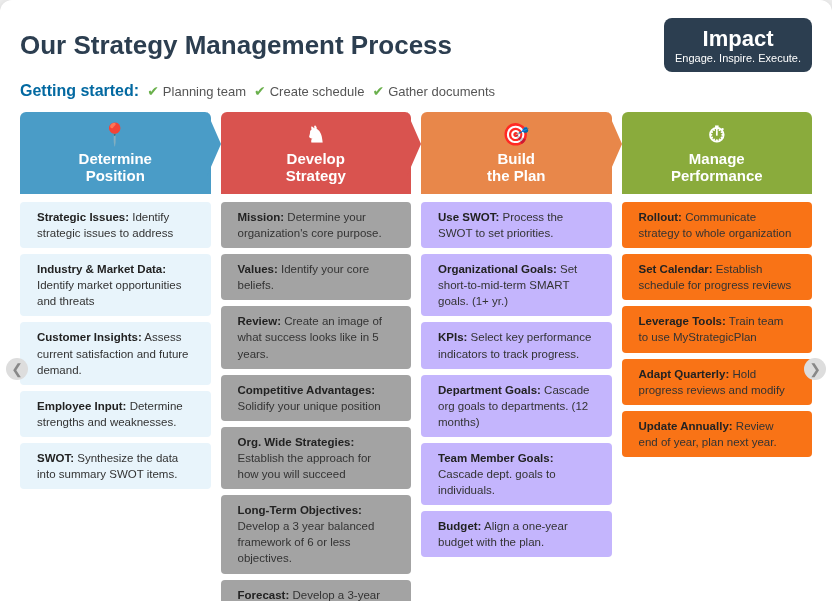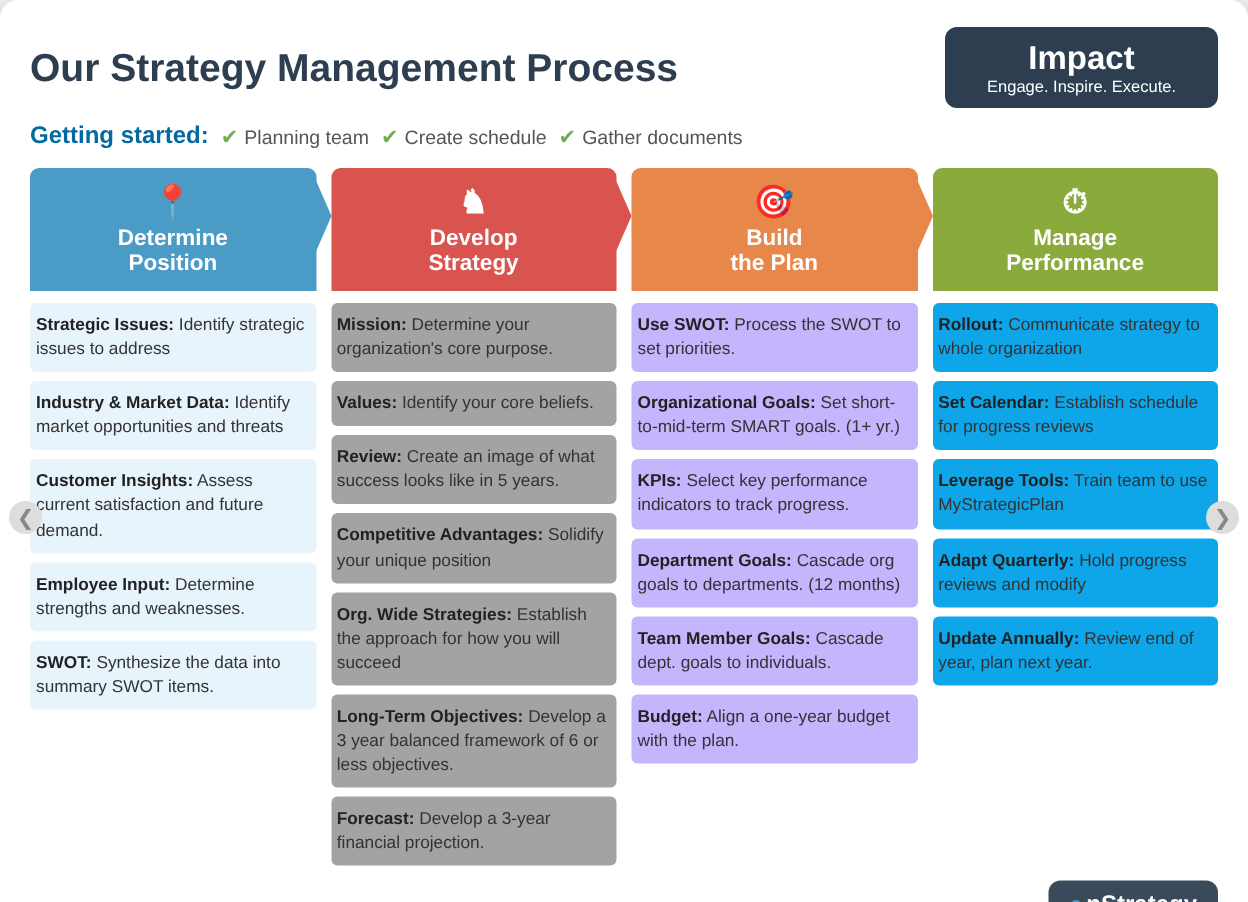--- a/index.html
+++ b/index.html
@@ -28,21 +28,21 @@
       gap: 37px;
     }
     .header-title {
       font-size: 26px;
       font-weight: bold;
       color: #2c3e50;
     }
     .impact-box {
       background: #2c3e50;
       color: white;
-      padding: 8px 28px;
+      padding: 8px 11px;
       border-radius: 8px;
       text-align: center;
     }
     .impact-box .impact-title {
       font-size: 22px;
       font-weight: bold;
     }
     .impact-box .impact-sub {
       font-size: 11px;
     }
@@ -123,37 +123,37 @@
     }
     
     .col-items {
       display: flex;
       flex-direction: column;
       gap: 6px;
     }
     .col-item {
       background: #f9f9f9;
       border-radius: 4px;
-      padding: 7px 4px;
+      padding: 7px 17px;
       font-size: 11.5px;
       color: #333;
       line-height: 1.4;
     }
     .col-item b {
       color: #222;
     }
     
     .col-wrap {
       display: flex;
       flex-direction: column;
     }
     .col-wrap:nth-child(1) .col-item { background: #e8f4fb; }
     .col-wrap:nth-child(2) .col-item { background: #a3a3a3; }
     .col-wrap:nth-child(3) .col-item { background: #c4b5fd; }
-    .col-wrap:nth-child(4) .col-item { background: #0ea5e9; }
+    .col-wrap:nth-child(4) .col-item { background: #f97316; }
 
     
     .nav-arrow-left, .nav-arrow-right {
       position: absolute;
       top: 50%;
       transform: translateY(-50%);
       background: #ddd;
       border-radius: 50%;
       width: 22px;
       height: 22px;

